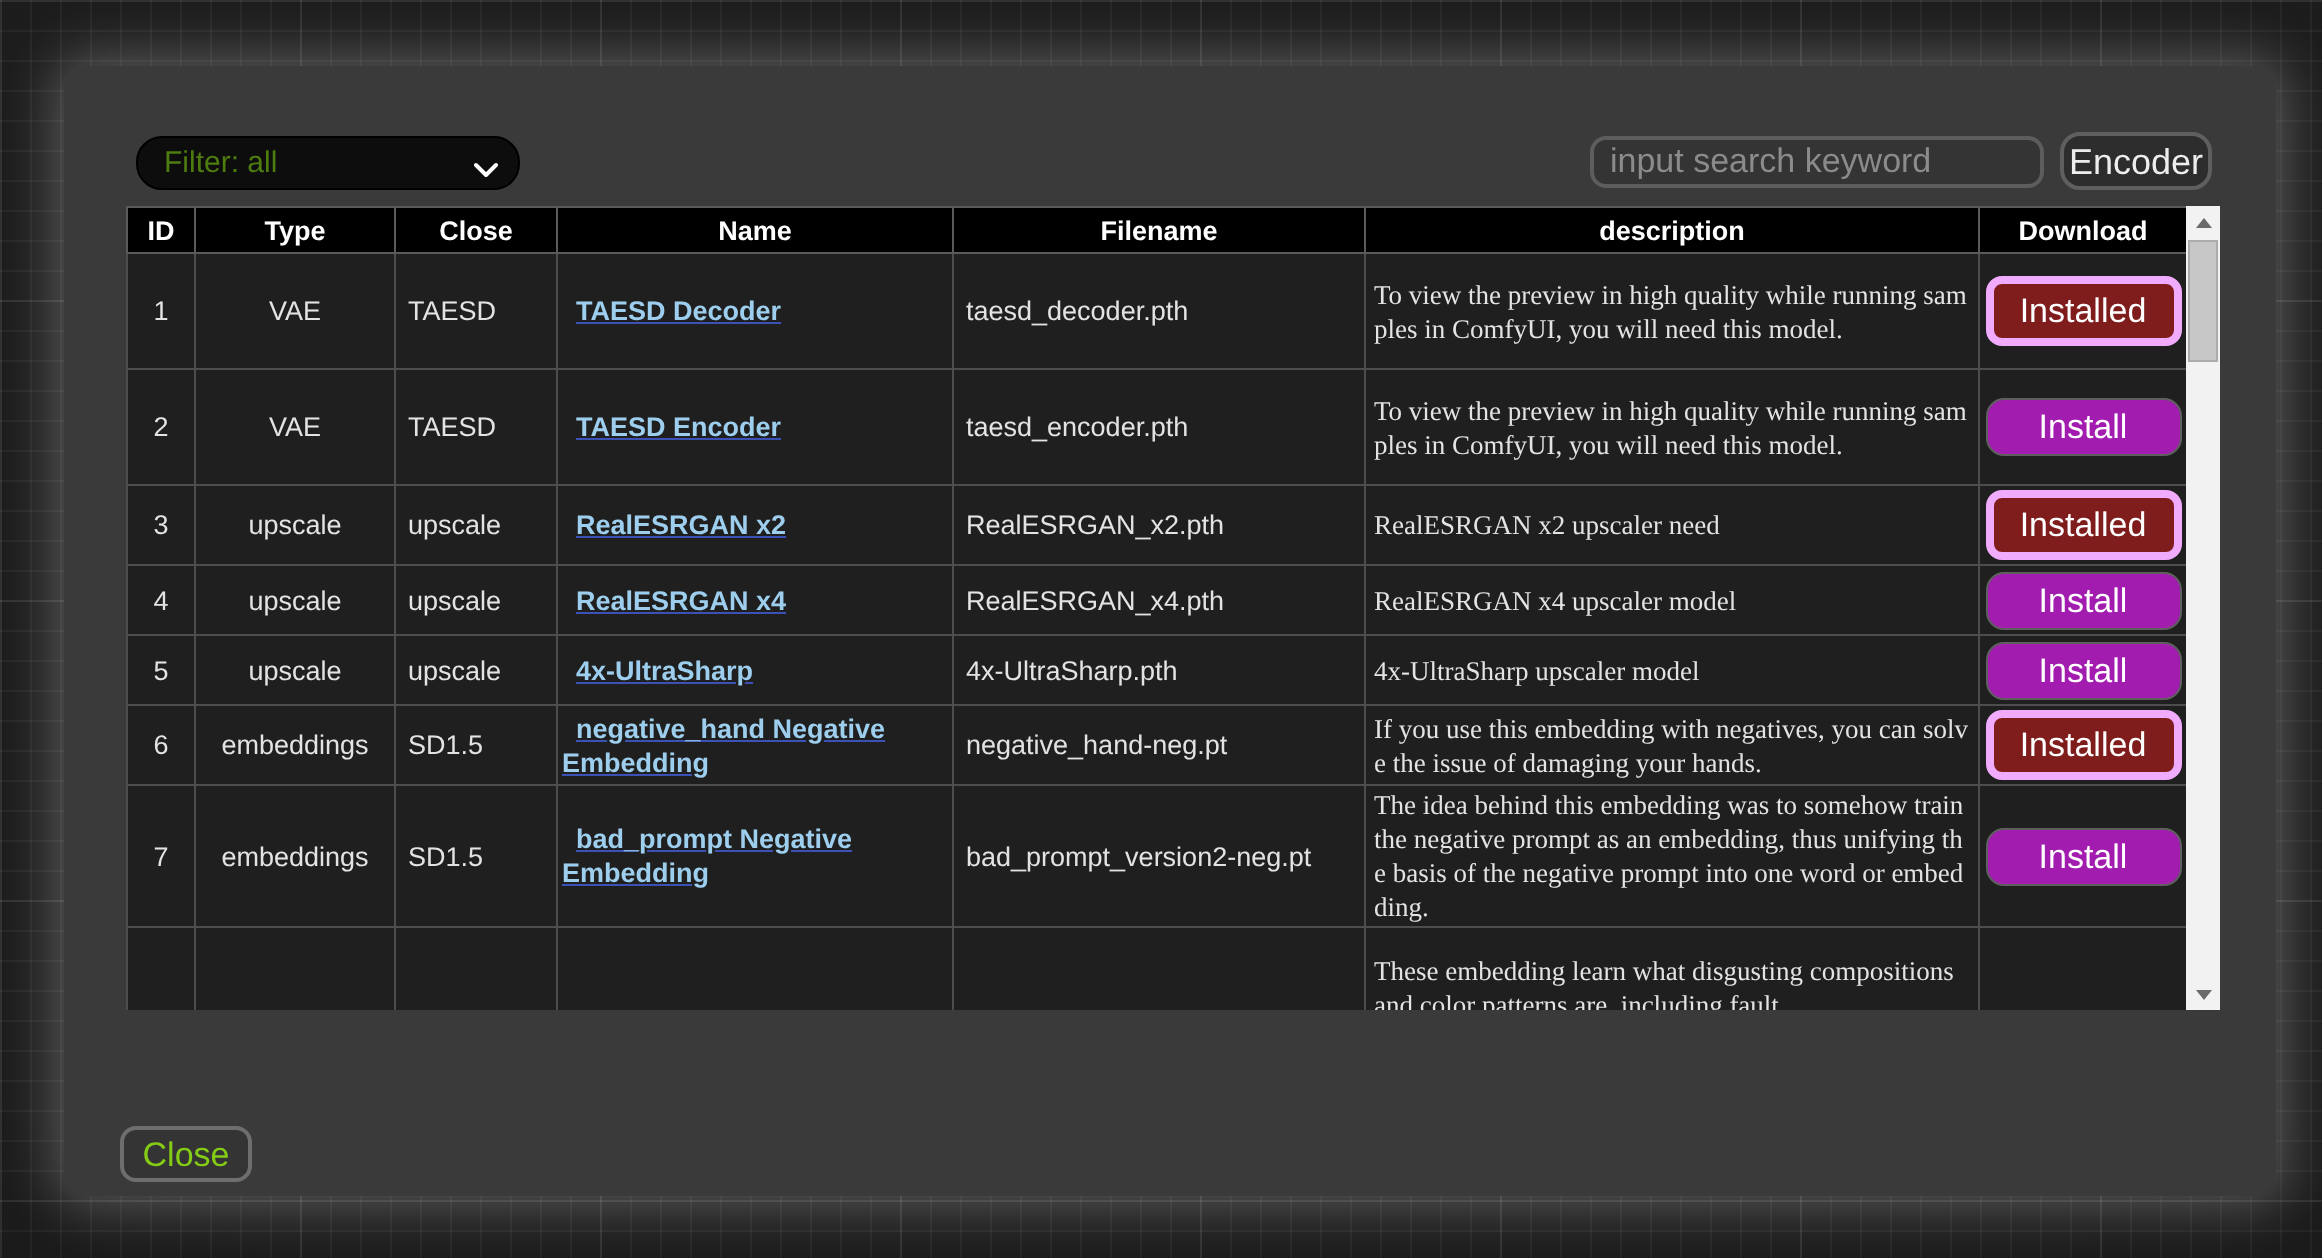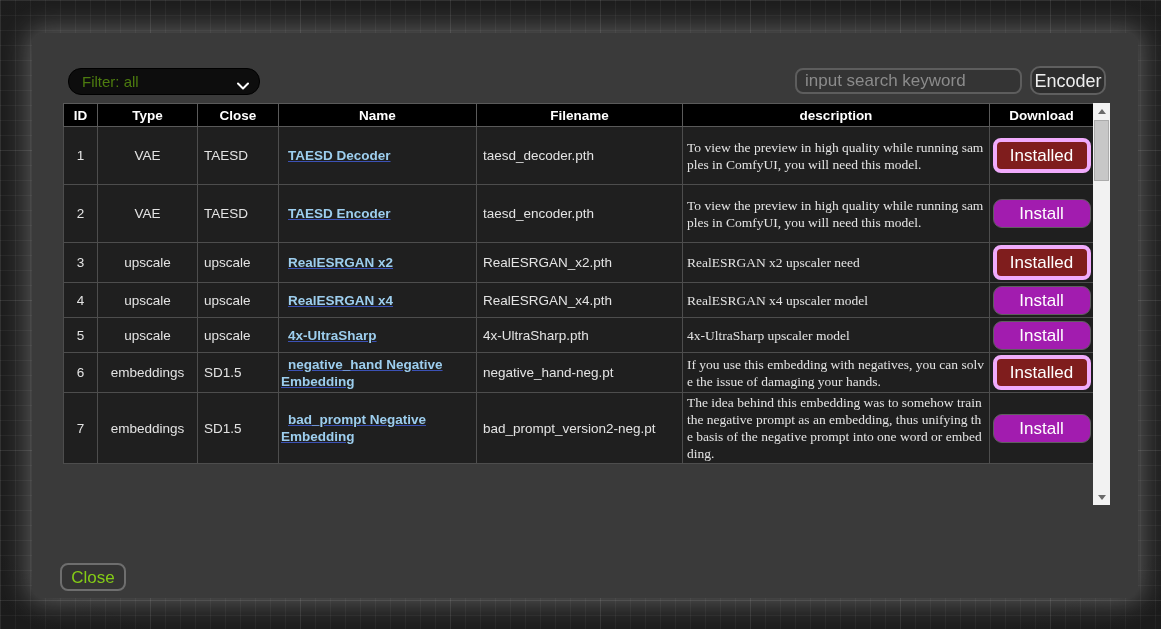--- a/index.html
+++ b/index.html
@@ -178,20 +178,29 @@
   </tr>
           <tr style="height: 70px;">
     <td class="c0">7</td>
     <td class="c1">embeddings</td>
     <td class="c2">SD1.5</td>
     <td class="c3"><a class="model-link">bad_prompt Negative Embedding</a></td>
     <td class="c4">bad_prompt_version2-neg.pt</td>
     <td class="c5">The idea behind this embedding was to somehow train the negative prompt as an embedding, thus unifying the basis of the negative prompt into one word or embedding.</td>
     <td class="c6"><button class="dl-btn install">Install</button></td>
   </tr>
+          <tr style="height: 60px;">
+    <td class="c0"></td>
+    <td class="c1"></td>
+    <td class="c2"></td>
+    <td class="c3"></td>
+    <td class="c4"></td>
+    <td class="c5">These embedding learn what disgusting compositions and color patterns are, including fault</td>
+    <td class="c6"></td>
+  </tr>
         </tbody>
     </table>
   </div>
 
   <div class="scrollbar">
     <div class="sb-btn sb-up">
         <span class="tri-up"></span>
       </div>
     <div class="sb-thumb"></div>
     <div class="sb-btn sb-down">

